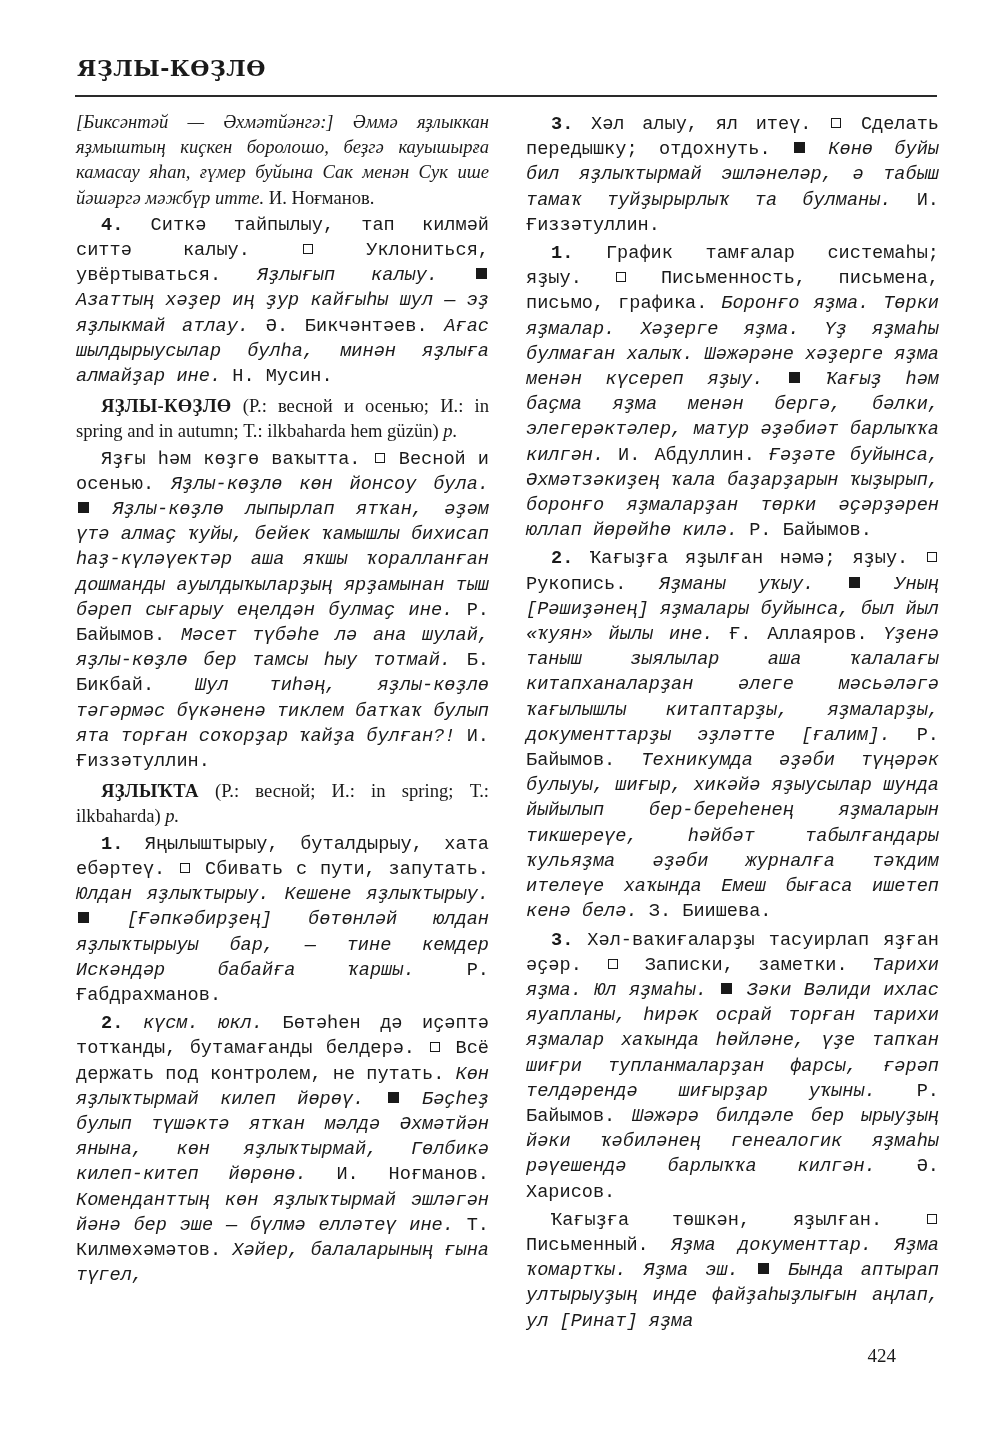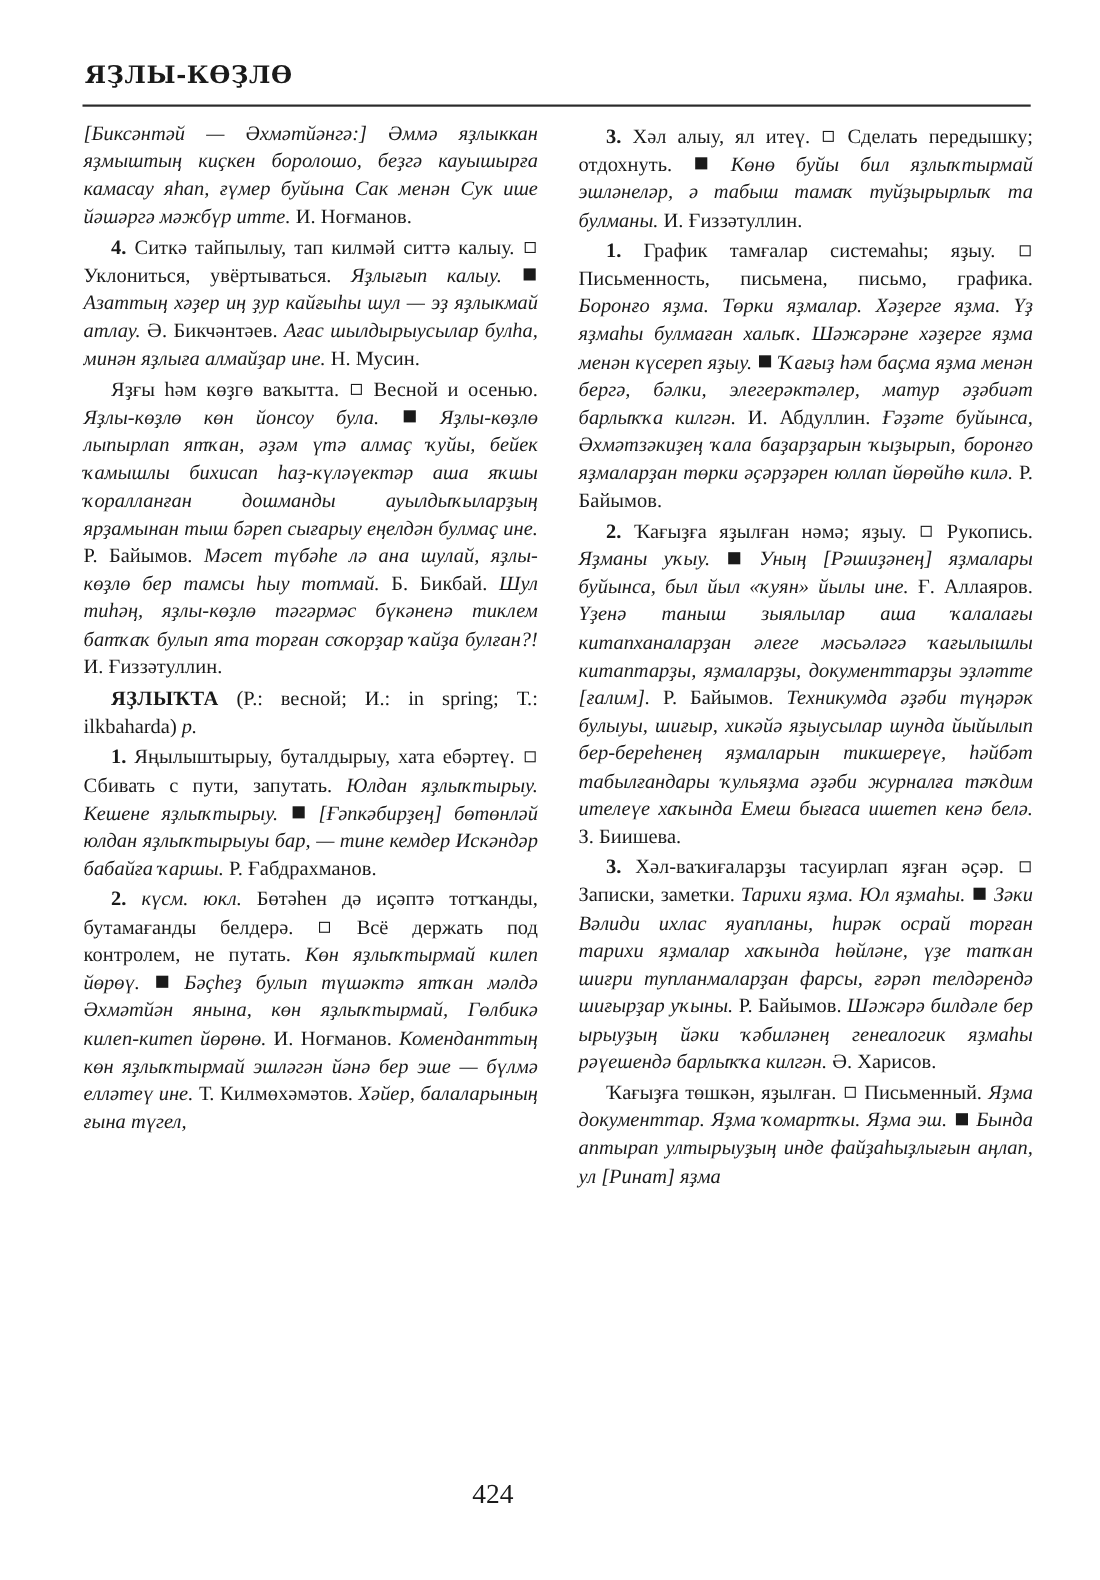--- a/index.html
+++ b/index.html
@@ -8,40 +8,41 @@
   .running-head { position: absolute; left: 77px; top: 55px; font-family: "DejaVu Serif", serif;
          font-weight: bold; font-size: 22px; letter-spacing: 0.5px; color: #1a1a1a; }
   .head-rule { position: absolute; left: 75px; top: 95px; width: 862px; height: 2px; background: #2a2a2a; }
   .col { position: absolute; top: 109px; width: 413px; font-family: "Liberation Serif", serif;
          font-size: 18.6px; line-height: 25.2px; text-align: justify; hyphens: none; }
   .col.left { left: 76px; }
   .col.right { left: 526px; }
   .col p { margin: 0; text-indent: 25px; }
   .col p.noindent { text-indent: 0; }
   .col p.entry { margin-top: 4px; }
-  .col p.sense { margin-top: 3px; }
+  .col p.sense { margin-top: 3px; font-family: Liberation Mono, monospace; }
   i { font-style: italic; }
   b, .hw { font-weight: bold; }
   .hw { letter-spacing: 0.3px; }
   .sq { display: inline-block; width: 10px; height: 10px; border: 1.4px solid #1a1a1a; vertical-align: 1px; box-sizing: border-box; margin: 0 2px; }
   .bsq { display: inline-block; width: 11px; height: 11px; background: #1a1a1a; vertical-align: 1px; margin: 0 2px; }
-  .page-num { position: absolute; left: 0; width: 896px; top: 1345px; text-align: center;
-         font-family: "Liberation Serif", serif; font-size: 25px; }
+  .page-num { position: absolute; left: 0; width: 896px; top: 1345px; text-align: right;
+         font-family: "Liberation Serif", serif; font-size: 19px; }
 </style>
 </head>
 <body>
 
 <div class="running-head">ЯҘЛЫ-КӨҘЛӨ</div>
 <div class="head-rule"></div>
 
 <div class="col left">
   <p class="noindent"><i>[Биксәнтәй — Әхмәтйәнгә:] Әммә яҙлыккан яҙмыштың киҫкен боролошо, беҙгә кауышырға камасау яһап, ғүмер буйына Сак менән Сук ише йәшәргә мәжбүр итте.</i><span> И. Ноғманов.</span></p>
 
   <p class="sense"><b>4.</b><span> Ситкә тайпылыу, тап килмәй ситтә калыу. </span><span class="sq"></span><span> Уклониться, увёртываться. </span><i>Яҙлығып калыу.</i> <span class="bsq"></span><i> Азаттың хәҙер иң ҙур кайғыһы шул — эҙ яҙлыкмай атлау.</i><span> Ә. Бикчәнтәев. </span><i>Ағас шылдырыусылар булһа, минән яҙлыға алмайҙар ине.</i><span> Н. Мусин.</span></p>
 
+  <p class="entry"><span class="hw">ЯҘЛЫ-КӨҘЛӨ</span><span> (Р.: весной и осенью; И.: in spring and in autumn; Т.: ilkbaharda hem güzün) </span><i>р.</i></p>
 
   <p class="sense"><span>Яҙғы һәм көҙгө ваҡытта. </span><span class="sq"></span><span> Весной и осенью. </span><i>Яҙлы-көҙлө көн йонсоу була.</i> <span class="bsq"></span><i> Яҙлы-көҙлө лыпырлап ятҡан, әҙәм үтә алмаҫ ҡуйы, бейек ҡамышлы бихисап һаҙ-күләүектәр аша яҡшы ҡоралланған дошманды ауылдыҡыларҙың ярҙамынан тыш бәреп сығарыу еңелдән булмаҫ ине.</i><span> Р. Байымов. </span><i>Мәсет түбәһе лә ана шулай, яҙлы-көҙлө бер тамсы һыу тотмай.</i><span> Б. Бикбай. </span><i>Шул тиһәң, яҙлы-көҙлө тәгәрмәс бүкәненә тиклем батҡаҡ булып ята торған соҡорҙар ҡайҙа булған?!</i><span> И. Ғиззәтуллин.</span></p>
 
   <p class="entry"><span class="hw">ЯҘЛЫҠТА</span><span> (Р.: весной; И.: in spring; Т.: ilkbaharda) </span><i>р.</i></p>
 
 
 
   <p class="sense"><b>1.</b><span> Яңылыштырыу, буталдырыу, хата ебәртеү. </span><span class="sq"></span><span> Сбивать с пути, запутать. </span><i>Юлдан яҙлыҡтырыу. Кешене яҙлыҡтырыу.</i> <span class="bsq"></span><i> [Ғәпкәбирҙең] бөтөнләй юлдан яҙлыҡтырыуы бар, — тине кемдер Искәндәр бабайға ҡаршы.</i><span> Р. Ғабдрахманов.</span></p>
 
   <p class="sense"><b>2.</b><i> күсм. юкл.</i><span> Бөтәһен дә иҫәптә тотҡанды, бутамағанды белдерә. </span><span class="sq"></span><span> Всё держать под контролем, не путать. </span><i>Көн яҙлыҡтырмай килеп йөрөү.</i> <span class="bsq"></span><i> Бәҫһеҙ булып түшәктә ятҡан мәлдә Әхмәтйән янына, көн яҙлыҡтырмай, Гөлбикә килеп-китеп йөрөнө.</i><span> И. Ноғманов. </span><i>Комендант­тың көн яҙлыҡтырмай эшләгән йәнә бер эше — бүлмә елләтеү ине.</i><span> Т. Килмөхәмәтов. </span><i>Хәйер, балаларының ғына түгел,</i></p>

